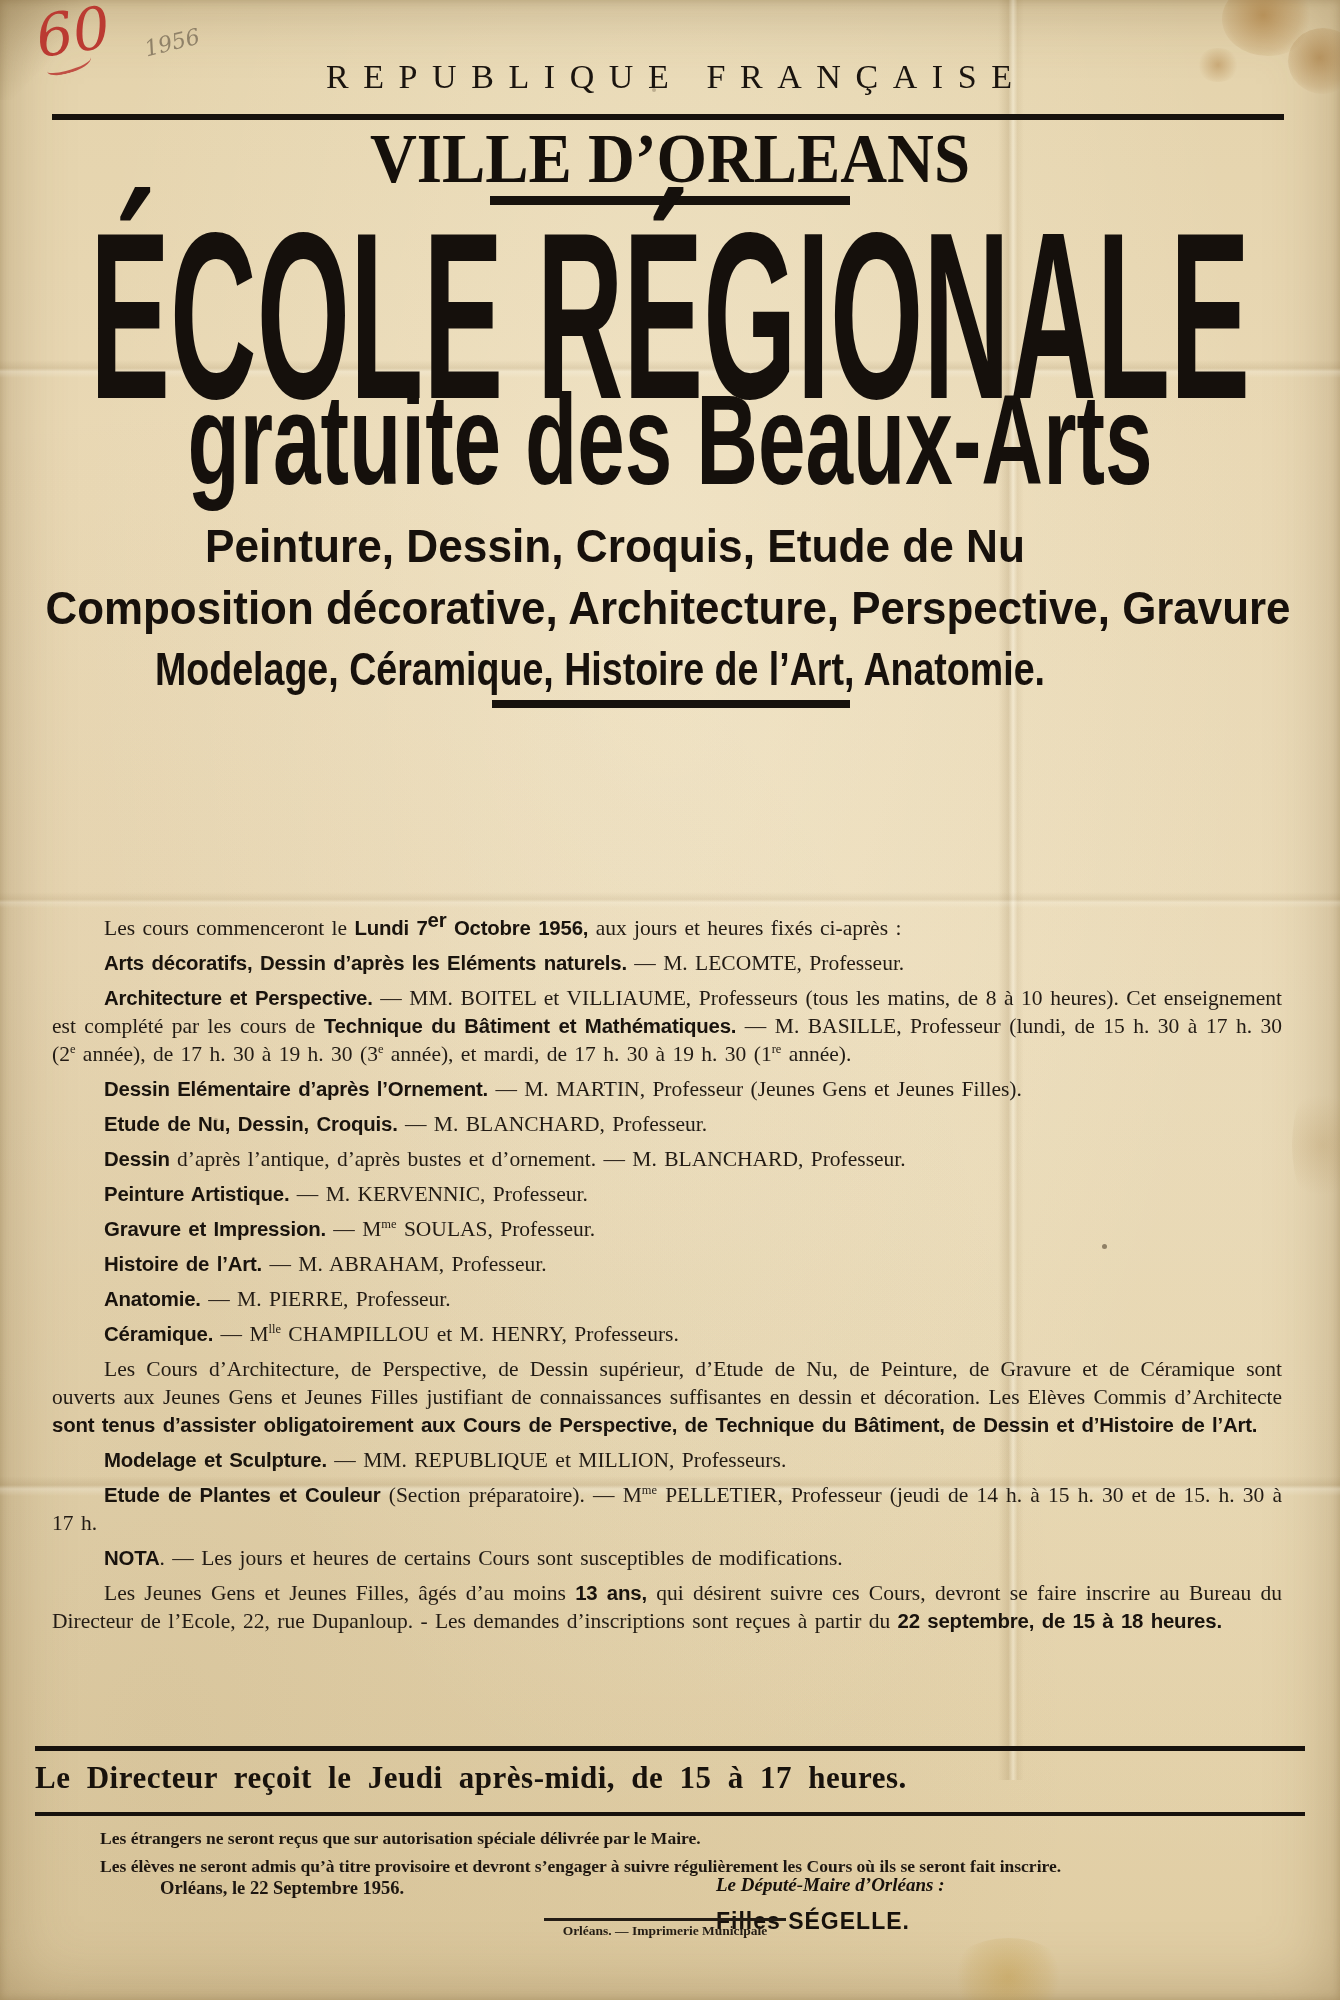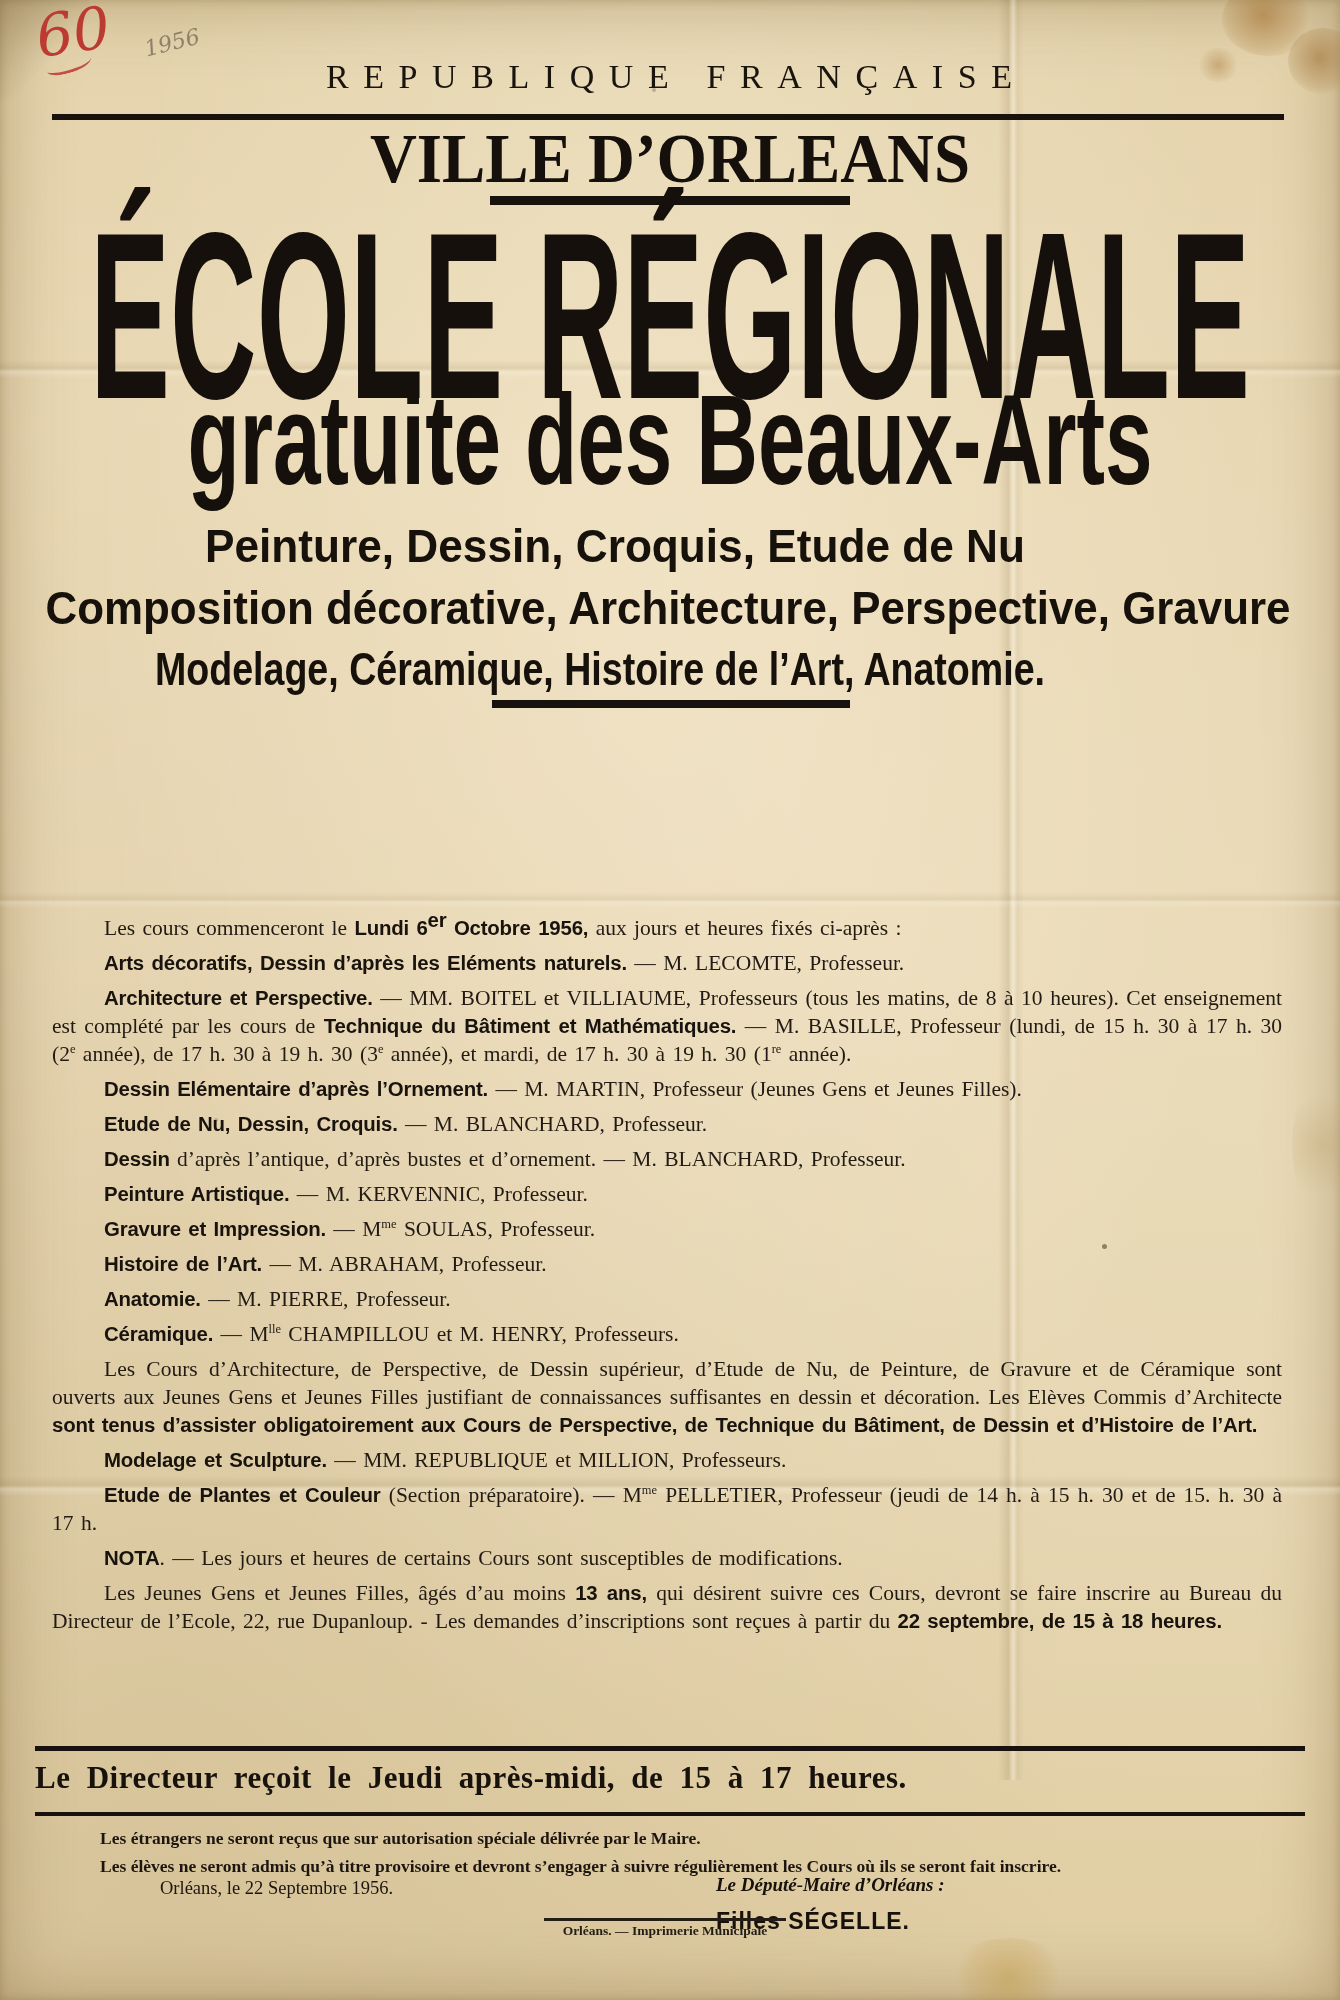--- a/index.html
+++ b/index.html
@@ -66,21 +66,21 @@
   .body-text{position:absolute;left:52px;top:914px;width:1230px;
     font-size:21.5px;line-height:28px;color:#221b14;word-spacing:2px;}
   .body-text p{margin:0 0 7px 0;text-indent:52px;text-align:justify;}
   .body-text .b{font-family:"Liberation Sans",sans-serif;font-weight:700;font-size:.95em;letter-spacing:-.2px;color:#19130d;}
   .body-text sup{font-size:.58em;line-height:0;vertical-align:super;}
   
   .director{position:absolute;left:35px;top:1760px;width:1270px;text-align:left;
     font-weight:700;font-size:31px;word-spacing:8px;letter-spacing:.5px;color:#18120c;}
   .footnotes{position:absolute;left:100px;top:1824px;width:1180px;
     font-weight:700;font-size:17.5px;line-height:28px;color:#1d1610;}
-  .place-date{position:absolute;left:160px;top:1878px;font-weight:400;font-size:18.5px;color:#1d1610;}
+  .place-date{position:absolute;left:160px;top:1878px;font-weight:700;font-size:18.5px;color:#1d1610;}
   .sig{position:absolute;left:716px;top:1874px;display:flex;align-items:baseline;gap:12px;color:#17110b;flex-direction:column;}
   .sig-role{font-style:italic;font-weight:700;font-size:19px;}
   .sig-name{font-weight:700;font-size:24px;letter-spacing:1px;font-family:"Liberation Sans",sans-serif;font-size:23px;}
   .imprint{position:absolute;left:400px;top:1923px;width:530px;text-align:center;
     font-weight:700;font-size:13.5px;color:#241d15;}
 </style>
 </head>
 <body>
 
 <div class="poster">
@@ -120,21 +120,21 @@
   </svg>
 
   <svg class="svg-subjects" width="1340" height="185">
     <text x="615" y="46" text-anchor="middle" textLength="820" lengthAdjust="spacingAndGlyphs">Peinture, Dessin, Croquis, Etude de Nu</text>
     <text x="668" y="108" text-anchor="middle" textLength="1245" lengthAdjust="spacingAndGlyphs">Composition décorative, Architecture, Perspective, Gravure</text>
     <text x="600" y="169" text-anchor="middle" textLength="890" lengthAdjust="spacingAndGlyphs">Modelage, Céramique, Histoire de l’Art, Anatomie.</text>
   </svg>
   <div class="rule rule-mid"></div>
 
   <div class="body-text">
-      <p><span>Les cours commenceront le </span><span class="b">Lundi 6</span><sup class="b">er</sup><span class="b"> Octobre 1956,</span><span> aux jours et heures fixés ci-après :</span></p>
+      <p><span>Les cours commenceront le </span><span class="b">Lundi 7</span><sup class="b">er</sup><span class="b"> Octobre 1956,</span><span> aux jours et heures fixés ci-après :</span></p>
       <p><span class="b">Arts décoratifs, Dessin d’après les Eléments naturels.</span><span> — M. LECOMTE, Professeur.</span></p>
       <p><span class="b">Architecture et Perspective.</span><span> — MM. BOITEL et VILLIAUME, Professeurs (tous les matins, de 8 à 10 heures). Cet enseignement est complété par les cours de </span><span class="b">Technique du Bâtiment et Mathématiques.</span><span> — M. BASILLE, Professeur (lundi, de 15 h. 30 à 17 h. 30 (2</span><sup>e</sup><span> année), de 17 h. 30 à 19 h. 30 (3</span><sup>e</sup><span> année), et mardi, de 17 h. 30 à 19 h. 30 (1</span><sup>re</sup><span> année).</span></p>
       <p><span class="b">Dessin Elémentaire d’après l’Ornement.</span><span> — M. MARTIN, Professeur (Jeunes Gens et Jeunes Filles).</span></p>
       <p><span class="b">Etude de Nu, Dessin, Croquis.</span><span> — M. BLANCHARD, Professeur.</span></p>
       <p><span class="b">Dessin</span><span> d’après l’antique, d’après bustes et d’ornement. — M. BLANCHARD, Professeur.</span></p>
       <p><span class="b">Peinture Artistique.</span><span> — M. KERVENNIC, Professeur.</span></p>
       <p><span class="b">Gravure et Impression.</span><span> — M</span><sup>me</sup><span> SOULAS, Professeur.</span></p>
       <p><span class="b">Histoire de l’Art.</span><span> — M. ABRAHAM, Professeur.</span></p>
       <p><span class="b">Anatomie.</span><span> — M. PIERRE, Professeur.</span></p>
       <p><span class="b">Céramique.</span><span> — M</span><sup>lle</sup><span> CHAMPILLOU et M. HENRY, Professeurs.</span></p>

